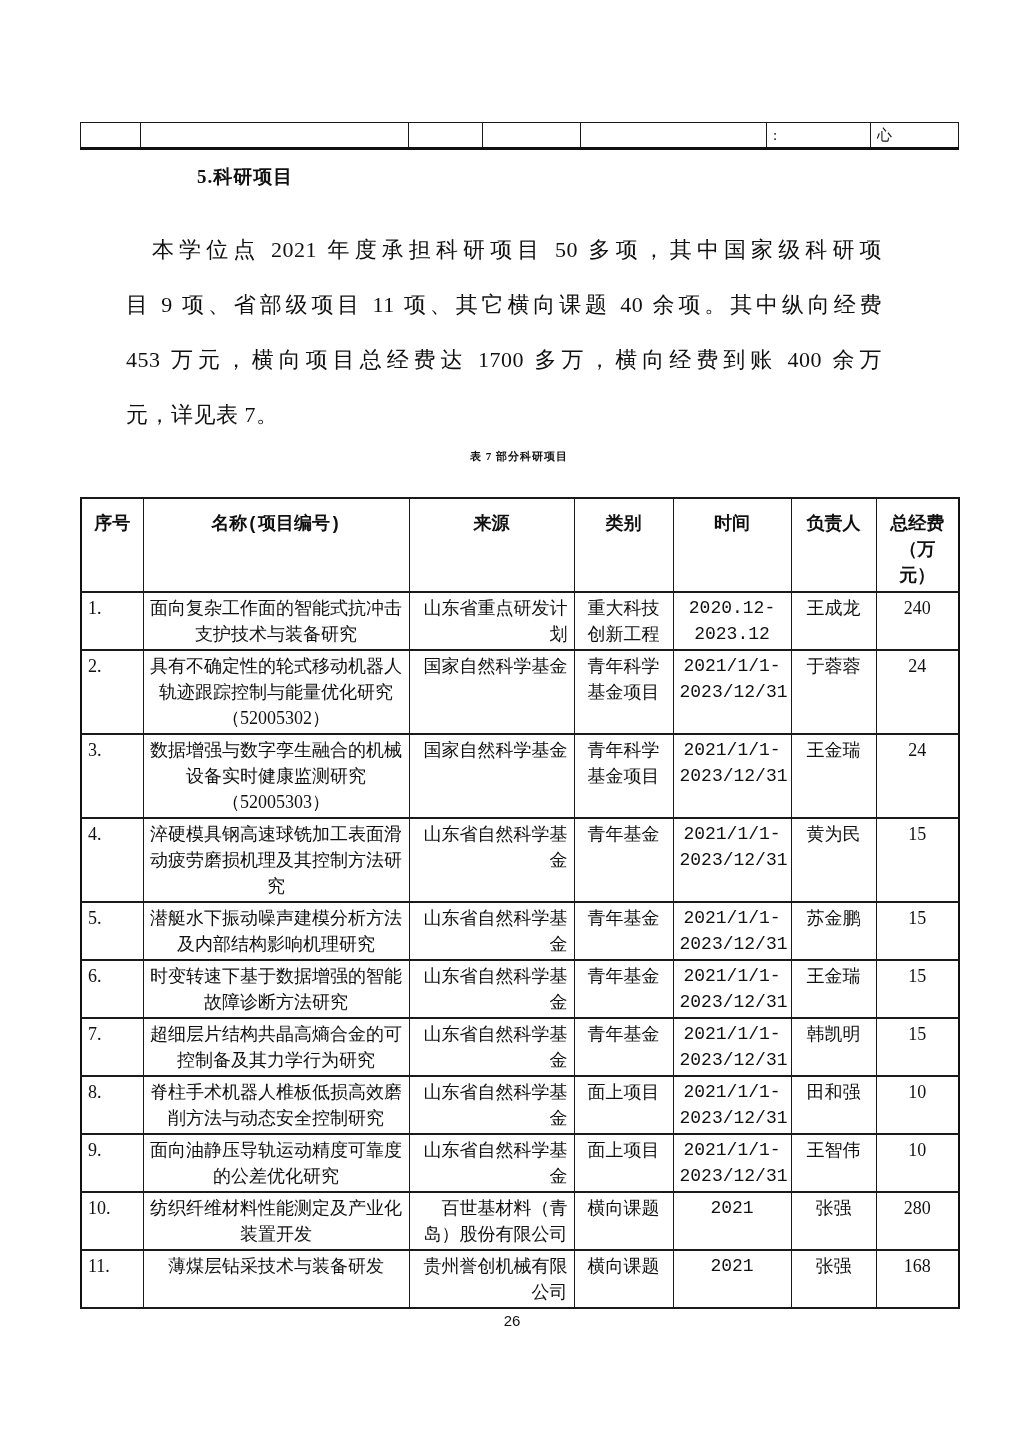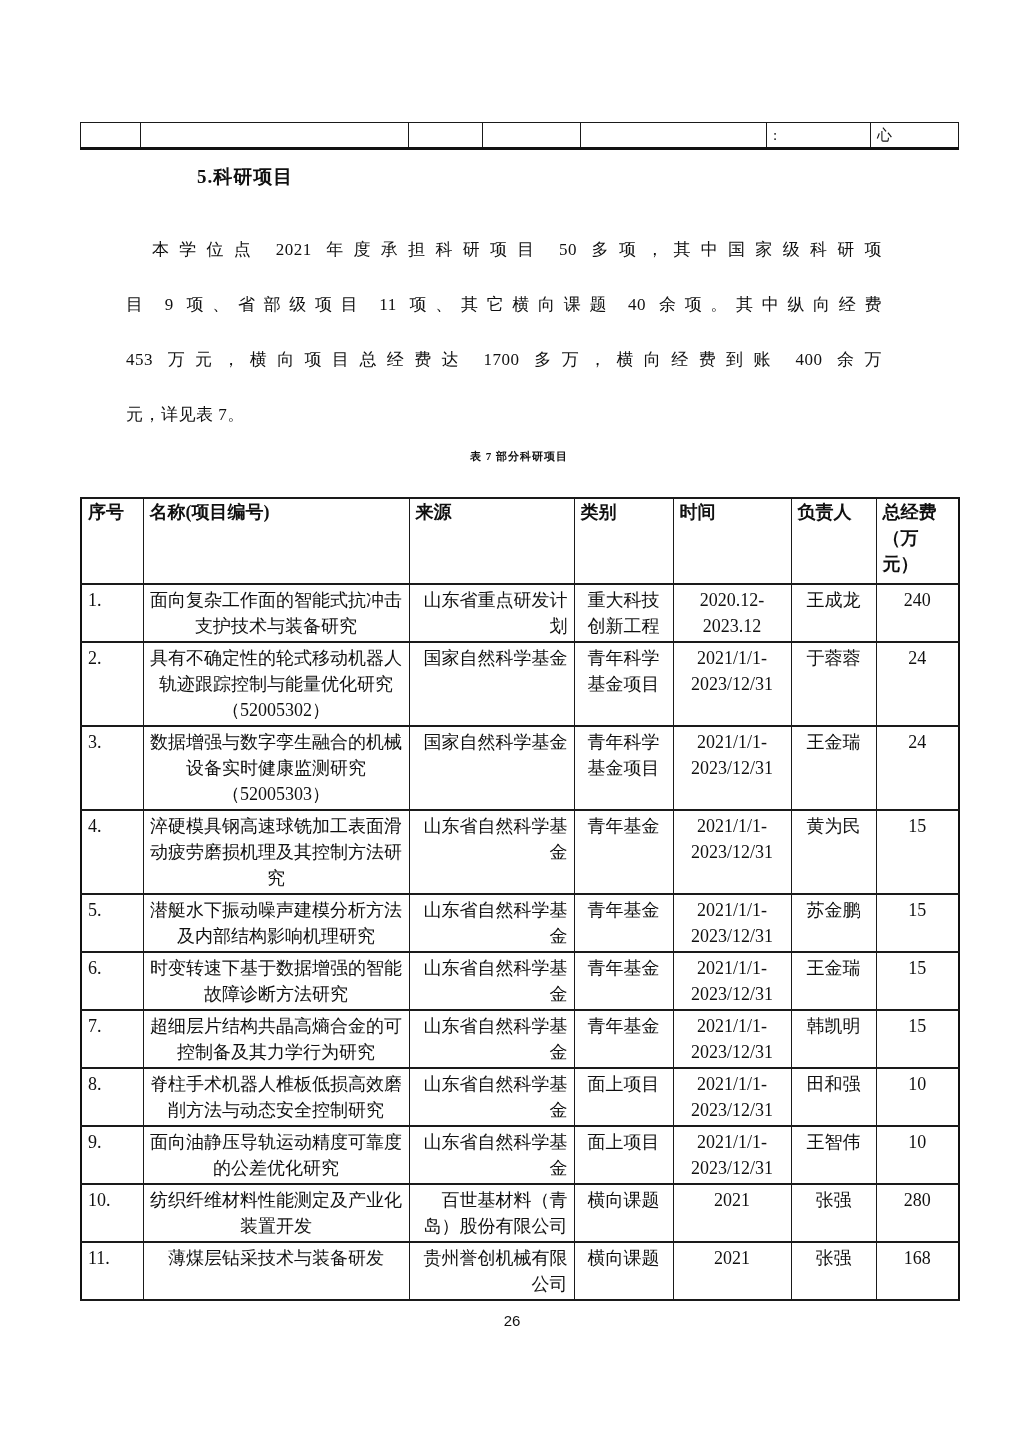--- a/index.html
+++ b/index.html
@@ -25,21 +25,21 @@
 
   
   .heading {
     position:absolute; left:197px; top:164px;
     font-size:19px; font-weight:700; letter-spacing:1px;
   }
 
   
   .paragraph { position:absolute; left:126px; top:222px; width:756px; }
   .pline {
-    font-size:17px; line-height:55px; height:55px;
+    font-size:22px; line-height:55px; height:55px;
     text-align:justify; text-align-last:justify;
     white-space:nowrap; letter-spacing:0.5px;
   }
   .pline.justify-off { text-align:left; text-align-last:left; }
   .pline.indent { text-indent:26px; }
 
   
   .table-title {
     position:absolute; left:80px; top:449px; width:878px;
     text-align:center; font-size:11px; font-weight:700; letter-spacing:1px;
@@ -51,27 +51,27 @@
     border-collapse:collapse; table-layout:fixed;
     border:2.5px solid #111;
   }
   .projects th, .projects td {
     border:1.5px solid #1a1a1a;
     border-top-width:2px; border-bottom-width:2px;
     vertical-align:top; font-size:18px; line-height:26px;
     padding:2px 6px; overflow:hidden;
   }
   .projects th {
-    font-weight:700; text-align:left; height:86px; padding-top:0;
+    font-weight:700; text-align:center; height:86px; padding-top:12px;font-family:Liberation Mono, monospace;
   }
   .td-no        { text-align:left;  padding-left:13px; }
   .td-name      { text-align:center; padding-left:10px; padding-right:10px; }
   .td-source    { text-align:right; padding-left:16px; padding-right:16px; }
   .td-category  { text-align:center; padding-left:5px; padding-right:5px; }
-  .td-time      { text-align:center; white-space:pre-line; }
+  .td-time      { text-align:center; white-space:pre-line;font-family:Liberation Mono, monospace; }
   .td-leader    { text-align:center; }
   .td-fund      { text-align:center; }
   .th-fund      { padding-left:5px; padding-right:5px; }
 
   
   .page-number {
     position:absolute; left:0; top:1312px; width:1024px;
     text-align:center; font-size:15px;
     font-family:"Liberation Sans","DejaVu Sans",sans-serif;
   }

